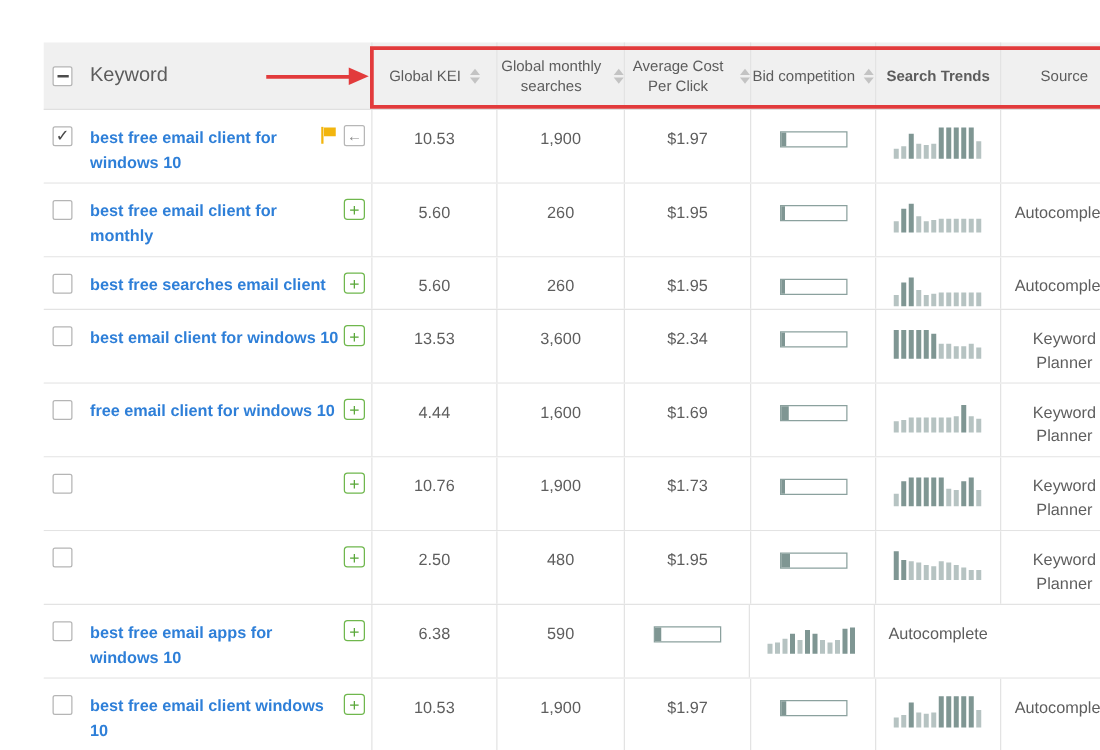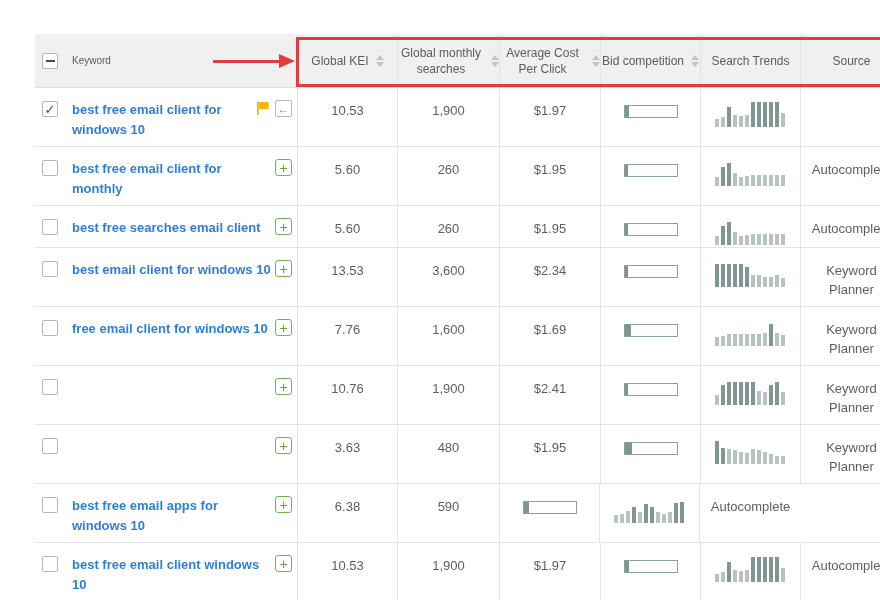--- a/index.html
+++ b/index.html
@@ -14,28 +14,28 @@
 
   
   .thead { display:flex; background:#f0f0f0; height:54px; border-bottom:1px solid #e0e0e0; }
   .hcell {
     display:flex; align-items:center; justify-content:center;
     font-size:12px; color:#5c5c5c; border-left:1px solid #e3e3e3;
   }
   .hcell .lbl { text-align:center; line-height:16px; max-width:88px; }
   .hcell.no-sort .lbl { max-width:none; }
   .hcell.h-kw { justify-content:flex-start; border-left:none; position:relative; }
-  .hcell.h-kw .lbl { max-width:none; margin-left:14px; font-size:10px; }
+  .hcell.h-kw .lbl { max-width:none; margin-left:14px; font-size:16px; }
 
   .c-kw  { width:262px; }
   .c-kei { width:100px; }
   .c-ms  { width:102px; }
   .c-cpc { width:101px;justify-content:center; }
   .c-bid { width:100px; }
-  .c-tr  { width:100px; }
+  .c-tr  { width:100px;font-weight:bold; }
   .c-src { width:102px; }
 
   .sort { display:inline-flex; flex-direction:column; gap:2px; margin-left:7px; }
   .sort i { display:block; width:0; height:0; border-left:4px solid transparent; border-right:4px solid transparent; }
   .sort .up   { border-bottom:5px solid #c3c3c3; }
   .sort .down { border-top:5px solid #c3c3c3; }
 
   
   .cbx {
     width:16px; height:16px; background:#fff; border:1px solid #b5b5b5; border-radius:2px;
@@ -295,21 +295,21 @@
   </div>
         <div class="row">
     <div class="cell kw c-kw">
       <span class="cbx row-cbx"></span>
       <span class="kw-text">free email client for windows 10</span>
       <span class="kw-icons">
 
         <span class="icon-box add">+</span>
       </span>
     </div>
-    <div class="cell c-kei num">7.76</div>
+    <div class="cell c-kei num">4.44</div>
     <div class="cell c-ms num">1,600</div>
     <div class="cell c-cpc num">$1.69</div>
     <div class="cell c-bid">
       <span class="bid-wrap">
               <span class="bid-bar">
                 <span class="bid-fill" style="display: block; width: 12%;"></span>
               </span>
             </span>
     </div>
     <div class="cell c-tr">
@@ -333,21 +333,21 @@
         <div class="row">
     <div class="cell kw c-kw">
       <span class="cbx row-cbx"></span>
       <span class="kw-icons">
 
         <span class="icon-box add">+</span>
       </span>
     </div>
     <div class="cell c-kei num">10.76</div>
     <div class="cell c-ms num">1,900</div>
-    <div class="cell c-cpc num">$2.41</div>
+    <div class="cell c-cpc num">$1.73</div>
     <div class="cell c-bid">
       <span class="bid-wrap">
               <span class="bid-bar">
                 <span class="bid-fill" style="display: block; width: 6%;"></span>
               </span>
             </span>
     </div>
     <div class="cell c-tr">
       <span class="trend" style="display:flex">
               <span class="tbar light" style="height: 38%;"></span>
@@ -367,21 +367,21 @@
     <div class="cell c-src src">Keyword Planner</div>
   </div>
         <div class="row">
     <div class="cell kw c-kw">
       <span class="cbx row-cbx"></span>
       <span class="kw-icons">
 
         <span class="icon-box add">+</span>
       </span>
     </div>
-    <div class="cell c-kei num">3.63</div>
+    <div class="cell c-kei num">2.50</div>
     <div class="cell c-ms num">480</div>
     <div class="cell c-cpc num">$1.95</div>
     <div class="cell c-bid">
       <span class="bid-wrap">
               <span class="bid-bar">
                 <span class="bid-fill" style="display: block; width: 15%;"></span>
               </span>
             </span>
     </div>
     <div class="cell c-tr">

